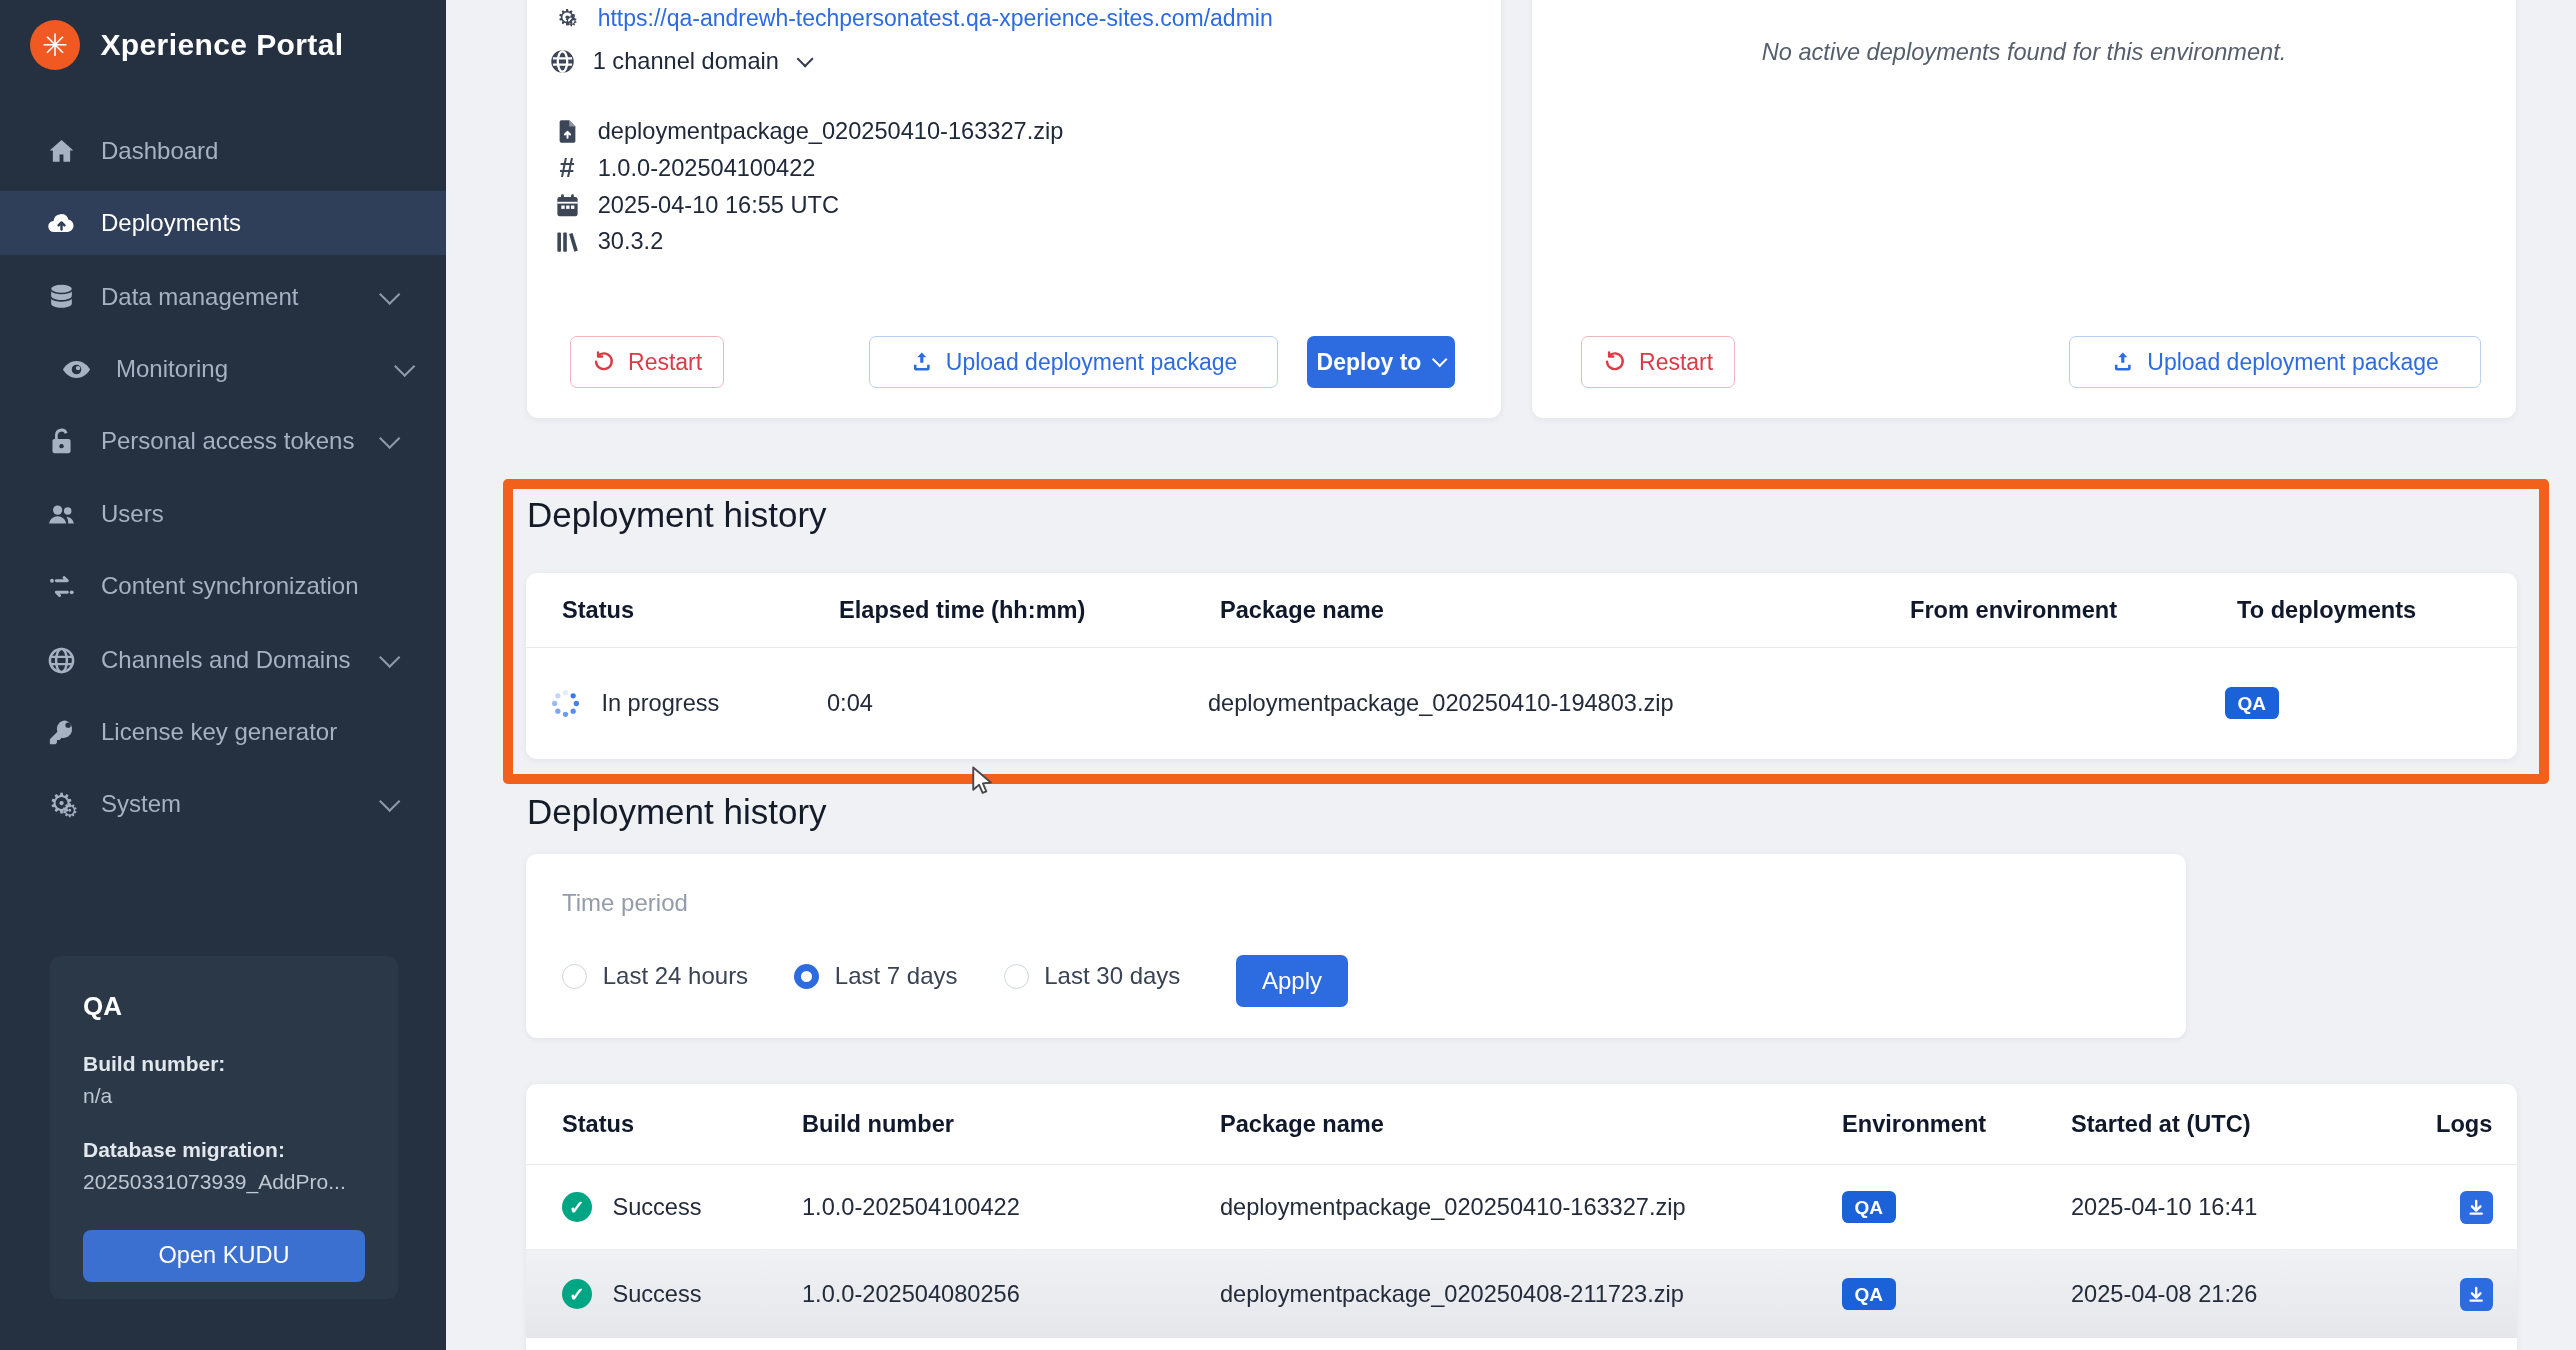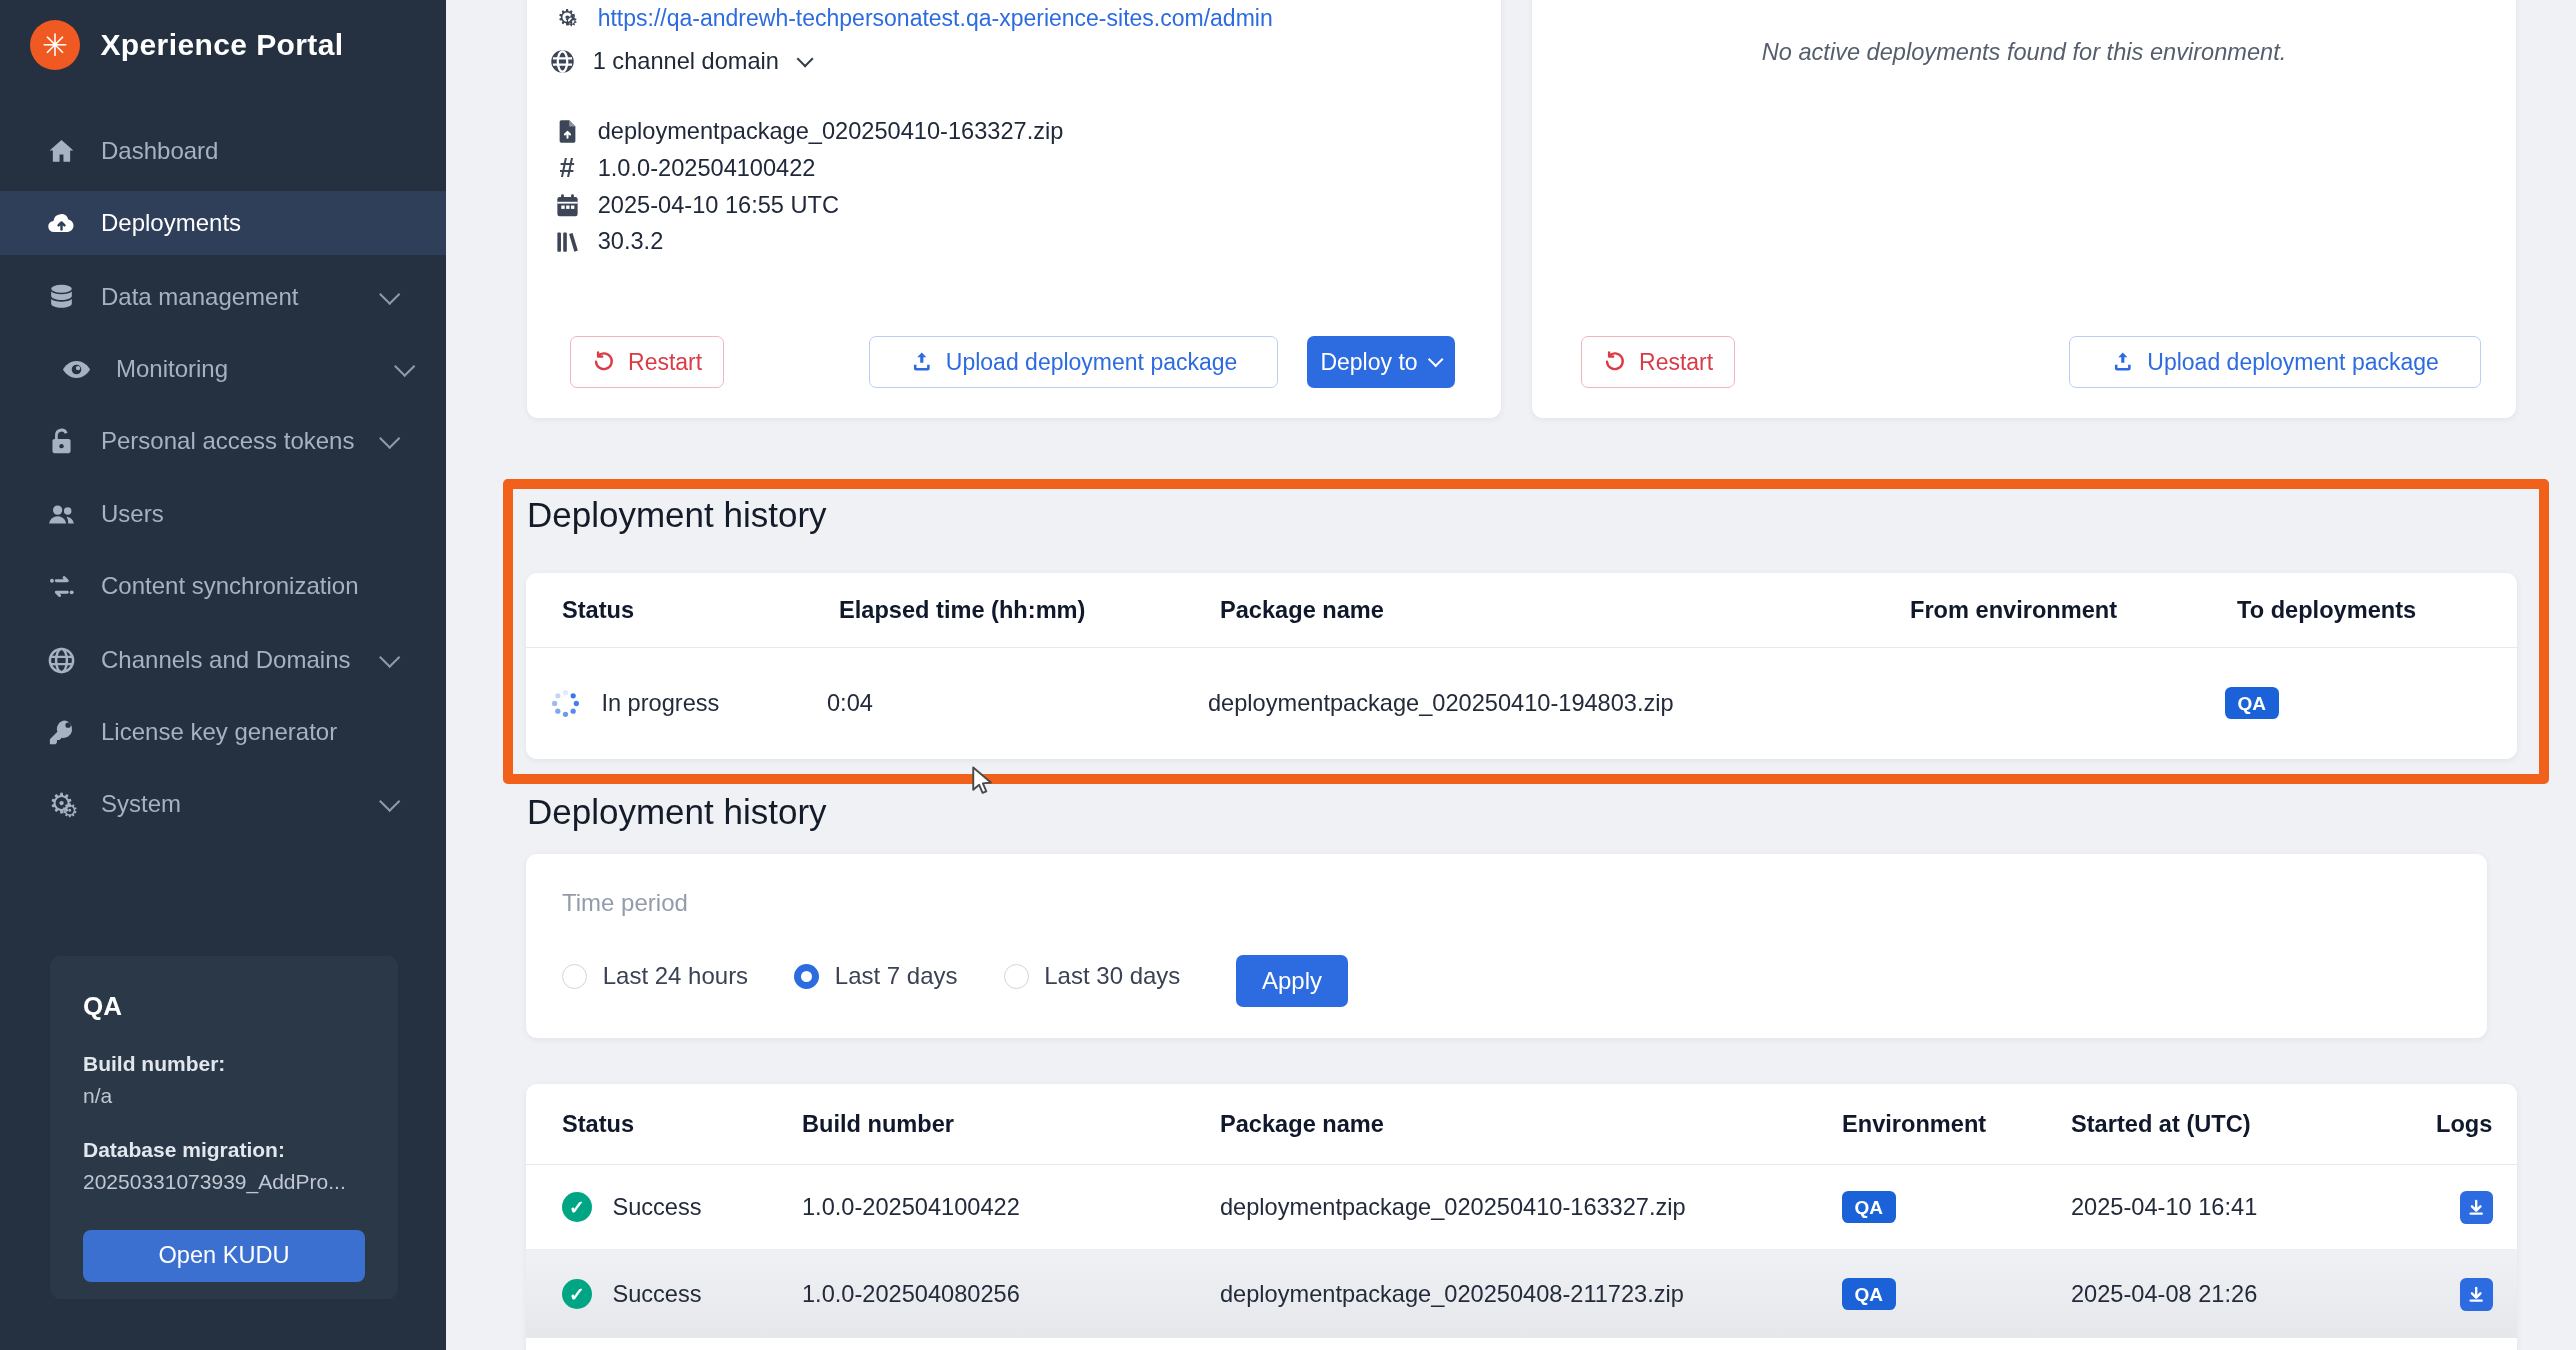--- a/index.html
+++ b/index.html
@@ -39,41 +39,41 @@
   .info-text{font-size:23.6px;color:#20293a;white-space:nowrap;}
   .link{color:#2d6be0;font-size:23px;text-decoration:none;white-space:nowrap;}
   .hashglyph{font-size:27px;font-weight:700;color:#3d4656;line-height:1;}
   .dchev{width:10.2px;height:10.2px;border-right:2.4px solid #323b4c;border-bottom:2.4px solid #323b4c;transform:rotate(45deg);margin-left:4.7px;margin-top:-4.7px;}
   
   .btn{display:flex;align-items:center;justify-content:center;gap:12.6px;border-radius:7px;font-size:23px;
        box-sizing:border-box;cursor:pointer;white-space:nowrap;}
   .btn svg{width:23.6px;height:23.6px;}
   .btn-restart{border:1.6px solid #eeb7bb;color:#da3b47;background:#fff;}
   .btn-outline-blue{border:1.6px solid #b9d0f3;color:#2d6be0;background:#fff;}
-  .btn-blue{background:#2d6be0;color:#fff;border:none;font-weight:400;}
+  .btn-blue{background:#2d6be0;color:#fff;border:none;font-weight:700;}
   .wchev{width:9.4px;height:9.4px;border-right:2.4px solid #fff;border-bottom:2.4px solid #fff;transform:rotate(45deg);margin-top:-4.7px;}
   .empty-msg{font-style:italic;color:#555e6d;font-size:23.6px;text-align:center;width:100%;}
   
   #highlight{left:503px;top:479px;width:2046px;height:305px;border:10.2px solid #f2611c;border-radius:4.7px;box-sizing:border-box;}
   .section-title{font-size:35px;font-weight:500;color:#141b29;}
   
   .tbl-card{left:526px;width:1991px;overflow:hidden;}
   .thead{display:grid;align-items:center;font-weight:700;font-size:23.6px;color:#10182b;border-bottom:1.6px solid #e7e9ee;}
   .trow{display:grid;align-items:center;font-size:23.6px;color:#232b3b;}
   .grid-progress{grid-template-columns:277px 381px 690px 327px 1fr;padding-left:36px;}
   .grid-history{grid-template-columns:240px 418px 622px 229px 365px 1fr;padding-left:36px;}
   .cell-status{display:flex;align-items:center;gap:20.4px;}
   .badge{display:inline-block;background:#1b62d9;color:#fff;font-size:19px;font-weight:700;
          padding:6.3px 12.6px;border-radius:6.3px;line-height:1;}
   .okc{width:30px;height:30px;border-radius:50%;background:#00a583;color:#fff;display:flex;
        align-items:center;justify-content:center;font-size:19px;font-weight:700;flex:0 0 auto;}
   .logbtn{width:33px;height:33px;border-radius:6.3px;background:#2d6be0;display:flex;align-items:center;justify-content:center;cursor:pointer;}
   .logbtn svg{width:20.4px;height:20.4px;}
   
-  #card-period{left:526px;top:854px;width:1961px;height:184px;}
+  #card-period{left:526px;top:854px;width:1660px;height:184px;}
   .tp-label{position:absolute;left:36px;top:35px;font-size:24px;color:#949cab;}
   .radio-row{position:absolute;left:36px;top:108px;display:flex;align-items:center;gap:46px;}
   .radio-opt{display:flex;align-items:center;gap:15.7px;font-size:24px;color:#3a4354;cursor:pointer;}
   .rdot{width:25px;height:25px;border-radius:50%;background:#fff;border:1.6px solid #d0d5dd;box-sizing:border-box;}
   .rdot.sel{border:7.9px solid #2d6be0;}
   #apply-btn{position:absolute;left:710px;top:101px;width:112px;height:52px;}
   
   .spin{width:31px;height:31px;flex:0 0 auto;}
   #cursor{left:965px;top:764px;width:33px;height:33px;}
 </style>

